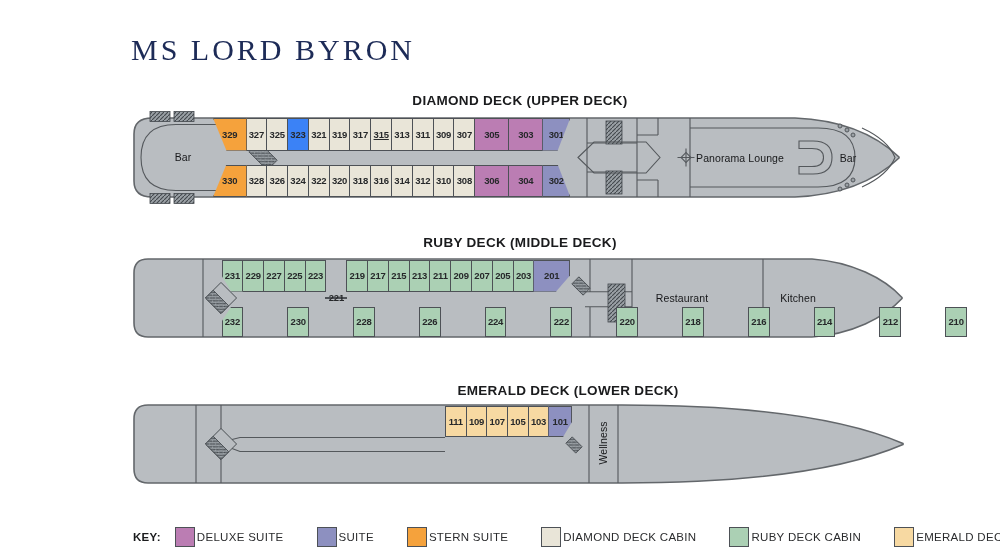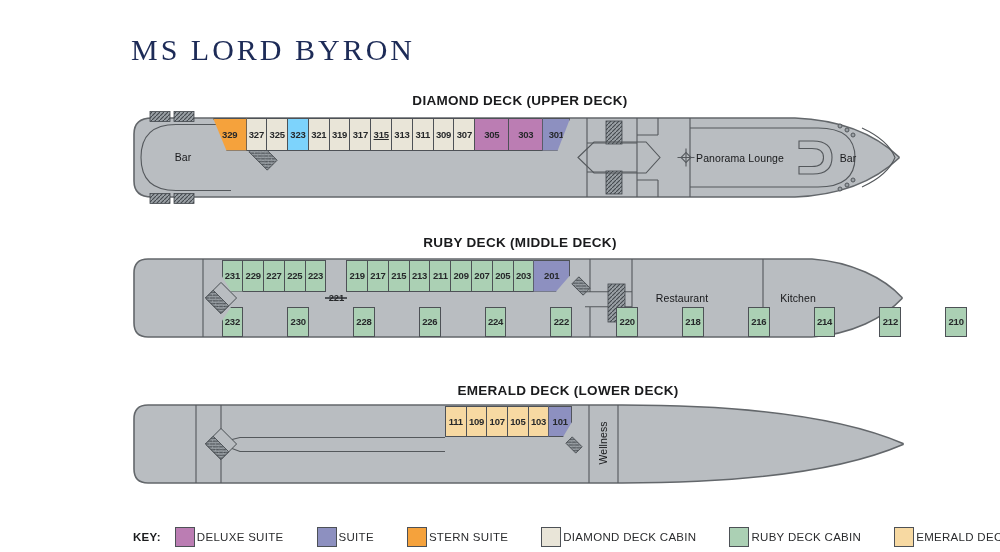--- a/index.html
+++ b/index.html
@@ -161,32 +161,49 @@
         </g>
 
       <path class="ln" d="M589,405 V483 M618,405 V483"></path>
     </g>
   </svg>
 
   <div class="row row-d-top" style="left:213px;top:118px;height:32.5px;">
       <div class="cell t-stern" style="background: rgb(245, 162, 60);">329</div>
       <div class="cell t-diamond" style="background: rgb(233, 229, 216);">327</div>
       <div class="cell t-diamond" style="background: rgb(233, 229, 216);">325</div>
-      <div class="cell t-diamond" style="background: #7dd3fc;">323</div>
+      <div class="cell t-diamond" style="background: #3b82f6;">323</div>
       <div class="cell t-diamond" style="background: rgb(233, 229, 216);">321</div>
       <div class="cell t-diamond" style="background: rgb(233, 229, 216);">319</div>
       <div class="cell t-diamond" style="background: rgb(233, 229, 216);">317</div>
       <div class="cell t-diamond" style="background: rgb(233, 229, 216); text-decoration: underline;">315</div>
       <div class="cell t-diamond" style="background: rgb(233, 229, 216);">313</div>
       <div class="cell t-diamond" style="background: rgb(233, 229, 216);">311</div>
       <div class="cell t-diamond" style="background: rgb(233, 229, 216);">309</div>
       <div class="cell t-diamond" style="background: rgb(233, 229, 216);">307</div>
       <div class="cell t-deluxe" style="background: rgb(187, 125, 179);">305</div>
       <div class="cell t-deluxe" style="background: rgb(187, 125, 179);">303</div>
       <div class="cell t-suite" style="background: rgb(141, 144, 192);">301</div>
+    </div>
+  <div class="row row-d-bot" style="left:213px;top:164.5px;height:32.5px;">
+      <div class="cell t-stern" style="background: rgb(245, 162, 60);">330</div>
+      <div class="cell t-diamond" style="background: rgb(233, 229, 216);">328</div>
+      <div class="cell t-diamond" style="background: rgb(233, 229, 216);">326</div>
+      <div class="cell t-diamond" style="background: rgb(233, 229, 216);">324</div>
+      <div class="cell t-diamond" style="background: rgb(233, 229, 216);">322</div>
+      <div class="cell t-diamond" style="background: rgb(233, 229, 216);">320</div>
+      <div class="cell t-diamond" style="background: rgb(233, 229, 216);">318</div>
+      <div class="cell t-diamond" style="background: rgb(233, 229, 216);">316</div>
+      <div class="cell t-diamond" style="background: rgb(233, 229, 216);">314</div>
+      <div class="cell t-diamond" style="background: rgb(233, 229, 216);">312</div>
+      <div class="cell t-diamond" style="background: rgb(233, 229, 216);">310</div>
+      <div class="cell t-diamond" style="background: rgb(233, 229, 216);">308</div>
+      <div class="cell t-deluxe" style="background: rgb(187, 125, 179);">306</div>
+      <div class="cell t-deluxe" style="background: rgb(187, 125, 179);">304</div>
+      <div class="cell t-suite" style="background: rgb(141, 144, 192);">302</div>
     </div>
   <div class="row row-r-top" style="left:221.5px;top:259.5px;height:32px;">
       <div class="cell t-ruby" style="background: rgb(171, 208, 180);">231</div>
       <div class="cell t-ruby" style="background: rgb(171, 208, 180);">229</div>
       <div class="cell t-ruby" style="background: rgb(171, 208, 180);">227</div>
       <div class="cell t-ruby" style="background: rgb(171, 208, 180);">225</div>
       <div class="cell t-ruby" style="background: rgb(171, 208, 180);">223</div>
       <div class="cell t-ruby" style="background: rgb(171, 208, 180); margin-top: 37px;">221</div>
       <div class="cell t-ruby" style="background: rgb(171, 208, 180);">219</div>
       <div class="cell t-ruby" style="background: rgb(171, 208, 180);">217</div>

